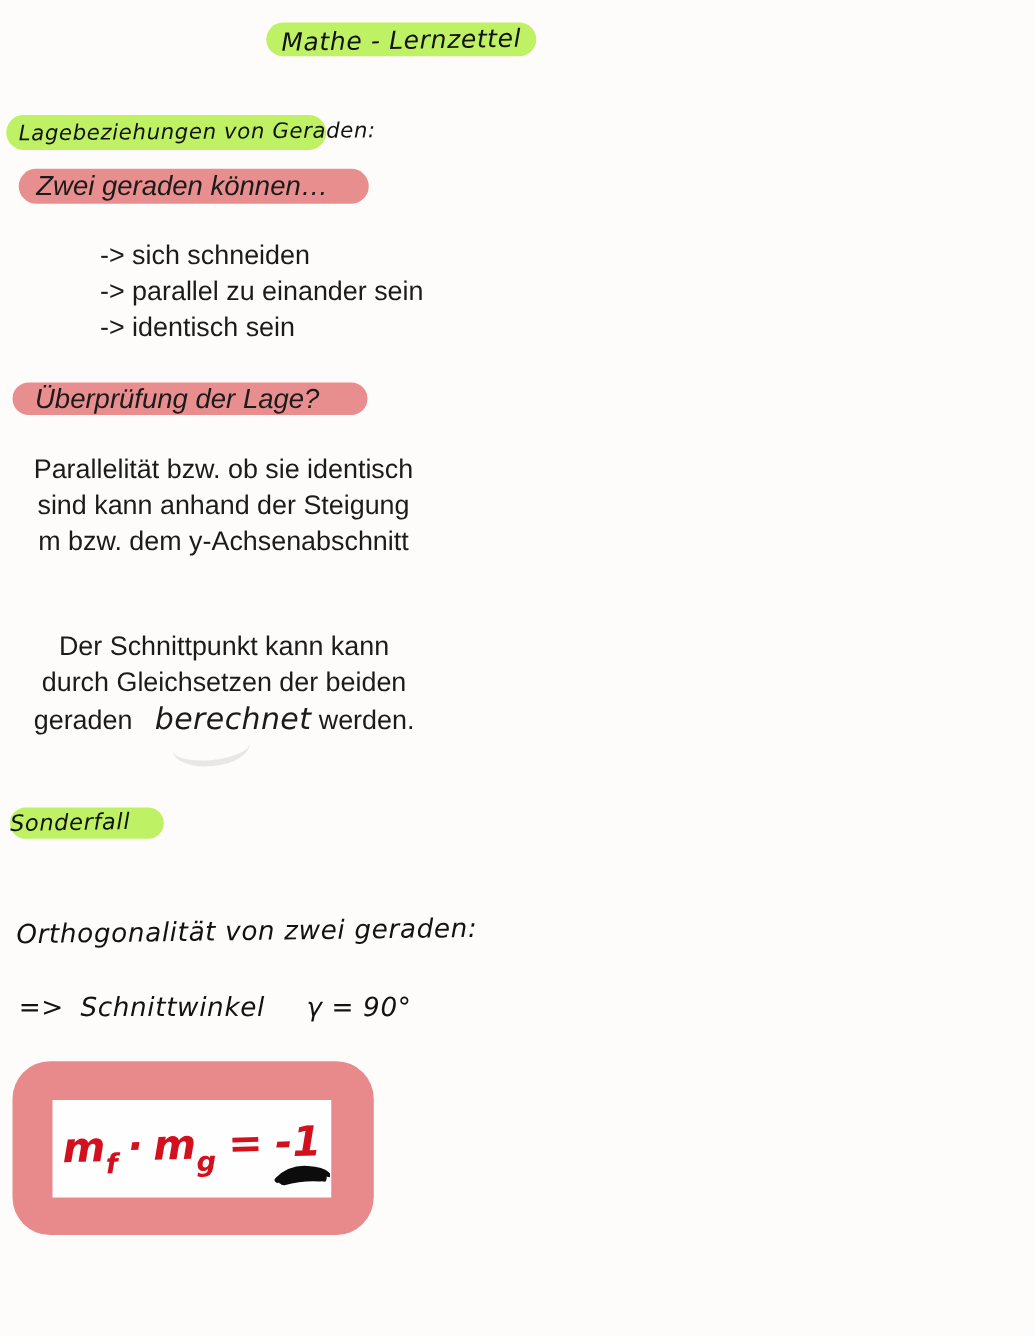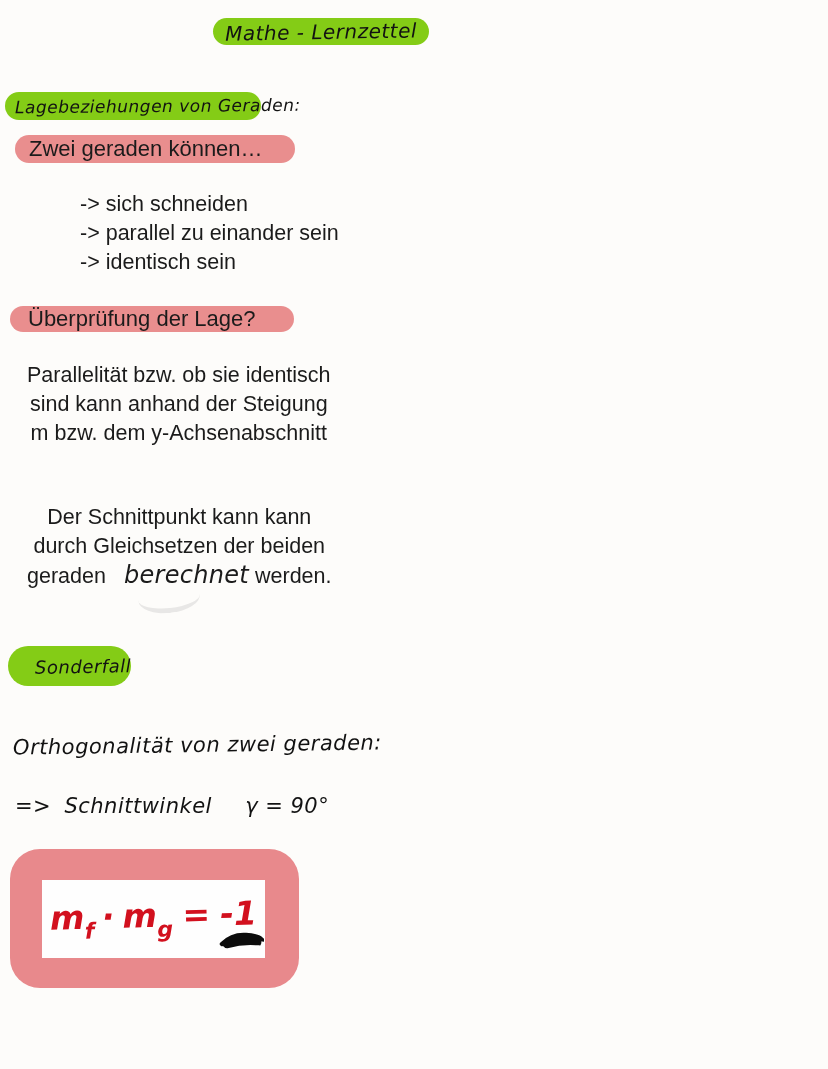--- a/index.html
+++ b/index.html
@@ -13,22 +13,22 @@
   .page { position: relative; width: 828px; height: 1069px; }
 
   .abs { position: absolute; }
 
   .pill {
     border-radius: 999px;
     display: flex;
     align-items: center;
     box-sizing: border-box;
   }
-  .pill.blue { background: #84cc16; }
-  .pill.red  { background: #e98e8e; }
+  .pill.blue { background: #bef264; }
+  .pill.red  { background: #e98e8e; font-style: italic; }
 
   .typed {
     font-family: "Liberation Sans", sans-serif;
     font-size: 21.5px;
     color: #1b1b1b;
   }
 
   .handwritten {
     font-family: "DejaVu Sans", sans-serif;
     font-style: italic;
@@ -121,21 +121,21 @@
   </div>
 
   <div class="abs typed" style="left:27px; top:503px;">
     <div class="para">Der Schnittpunkt kann kann</div>
     <div class="para">durch Gleichsetzen der beiden</div>
     <div class="para"><span>geraden </span><span class="hand-inline">berechnet</span><span> werden.</span></div>
   </div>
 
   <div class="smudge"></div>
 
-  <div class="abs pill blue" style="left:8px; top:646px; width:123px; height:40px; justify-content:flex-end;">
+  <div class="abs pill blue" style="left:8px; top:646px; width:123px; height:25px; justify-content:flex-start;">
     <span class="handwritten" style="font-size:18px; transform:rotate(-1deg);">Sonderfall</span>
   </div>
 
   <div class="abs handwritten" style="left:13px; top:733px; font-size:21px; transform:rotate(-0.8deg); white-space:nowrap;">Orthogonalität von zwei geraden:</div>
 
   <div class="abs handwritten" style="left:15px; top:794px; font-size:21px; white-space:nowrap;">
     <span>=&gt;</span>
     <span style="margin-left:6px;">Schnittwinkel</span>
     <span style="margin-left:26px;text-align:center;">γ = 90°</span>
   </div>

